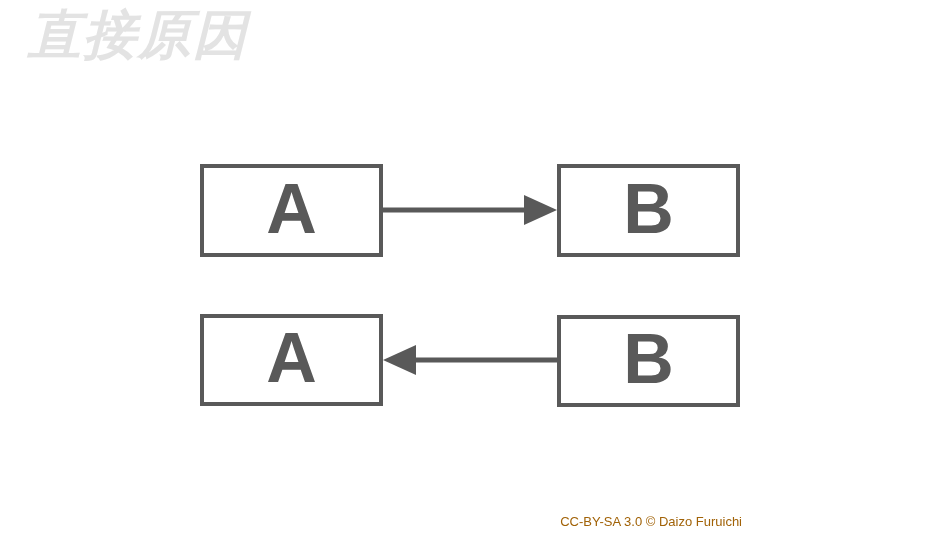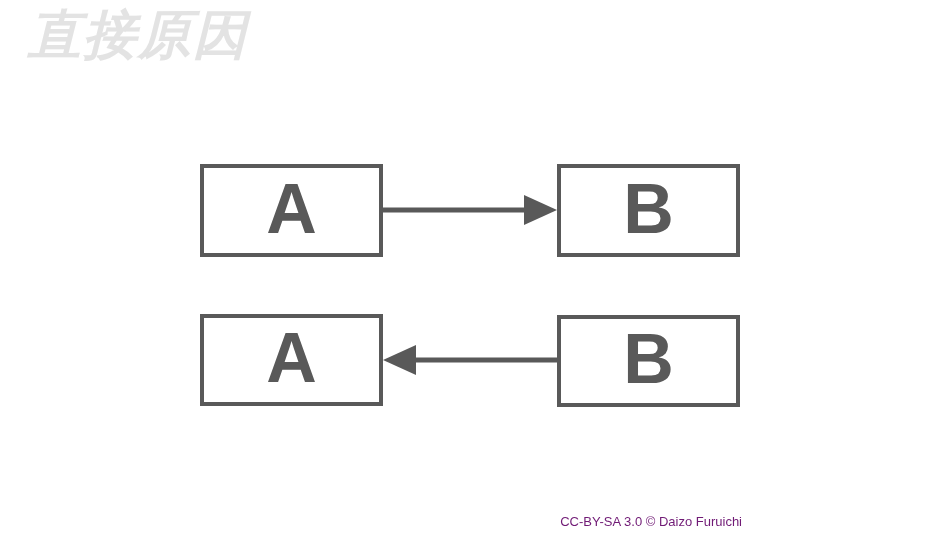--- a/index.html
+++ b/index.html
@@ -58,21 +58,21 @@
   }
   .arrow.a1 { left: 383px; top: 188px; }
   .arrow.a2 { left: 383px; top: 338px; }
   .arrow line { stroke: #595959; stroke-width: 5; }
   .arrow polygon { fill: #595959; }
   .footer-credit {
     position: absolute;
     right: 10px;
     bottom: 10px;
     font-size: 13px;
-    color: #701a75;
+    color: #a16207;
     white-space: nowrap;
   }
 </style>
 </head>
 <body>
 
 <div class="stage">
 
   <div class="slide-title">直接原因</div>
 

